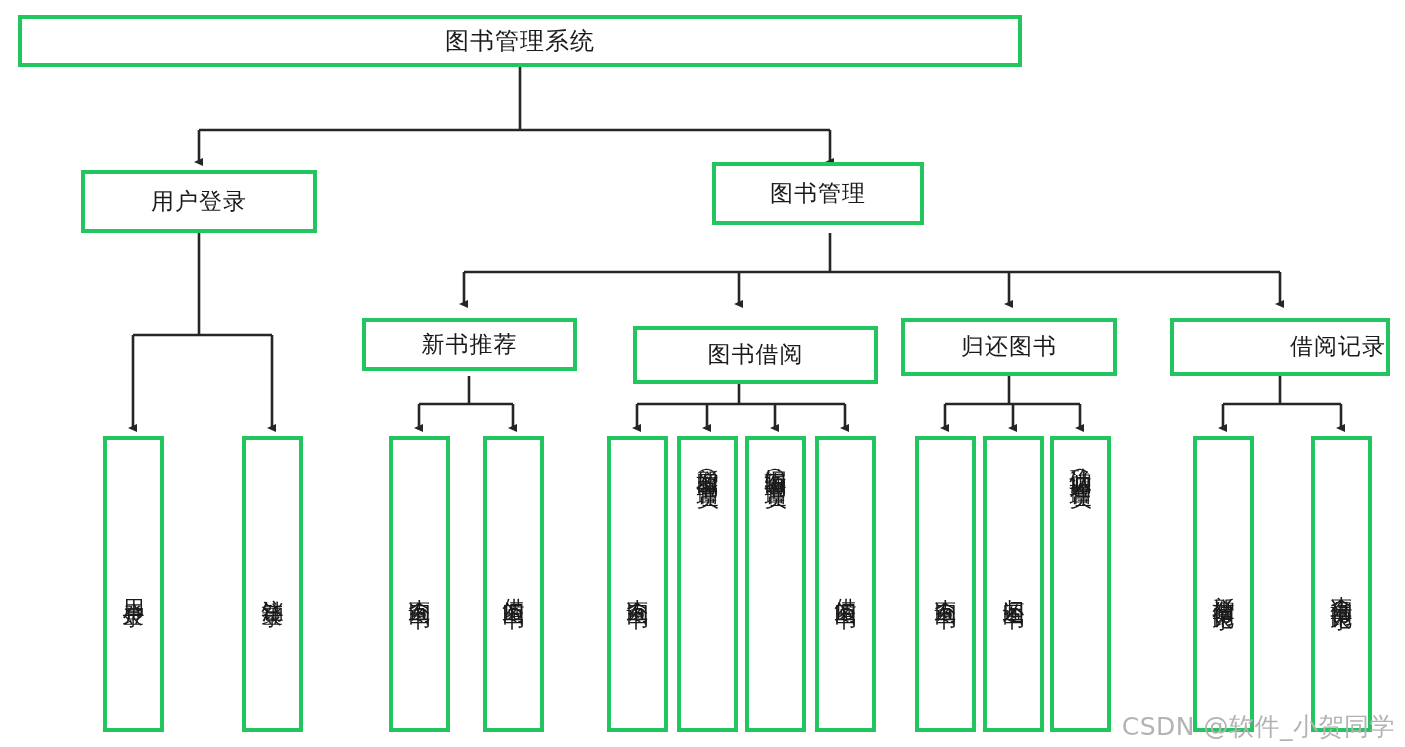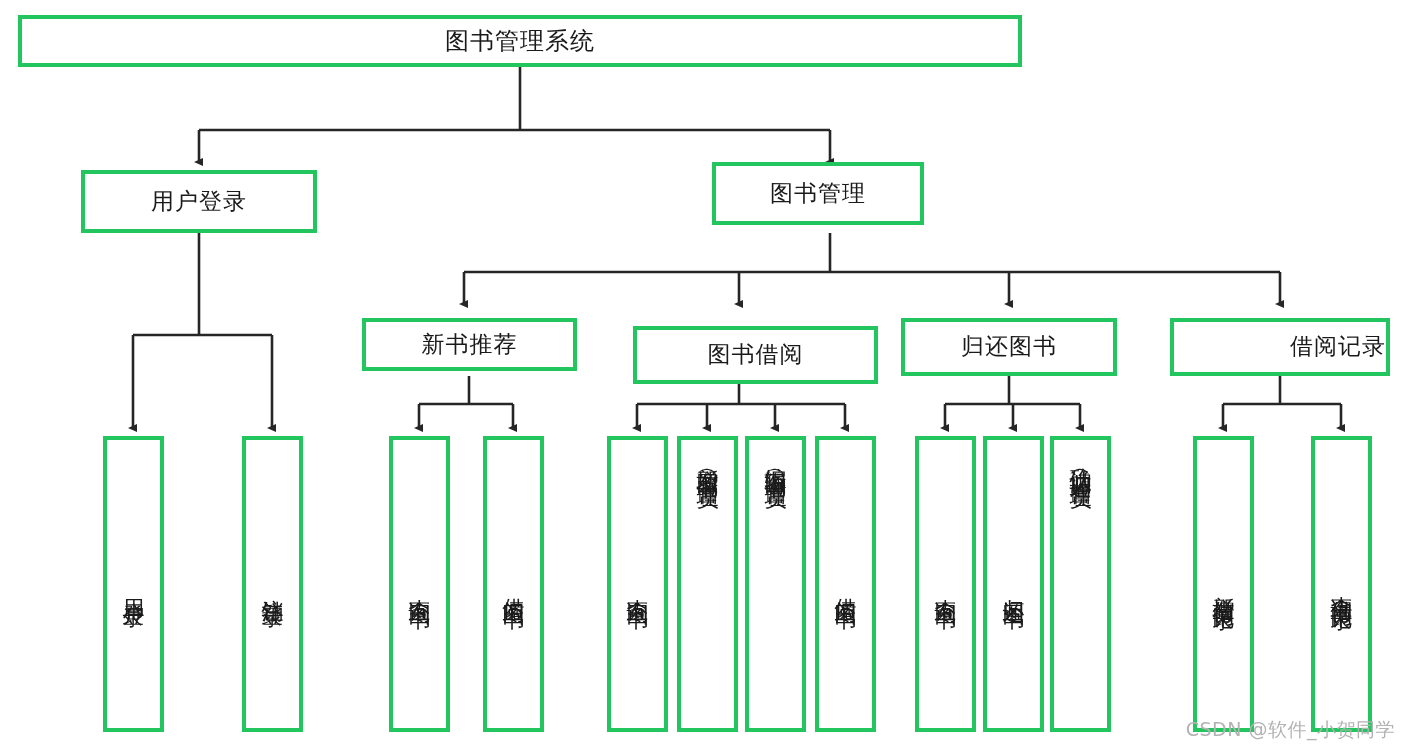--- a/index.html
+++ b/index.html
@@ -68,21 +68,21 @@
   }
   .vert-wrap.top {
     align-items: flex-start;
     padding-top: 4px;
     box-sizing: border-box;
   }
   .watermark {
     position: absolute;
     right: 10px;
     bottom: 4px;
-    font-size: 19px;
+    font-size: 25px;
     color: #b3b3b3;
     letter-spacing: 0.5px;
     z-index: 5;
     white-space: nowrap;
     font-family: "DejaVu Sans", "Liberation Sans", sans-serif;
   }
 </style>
 </head>
 <body>
 

